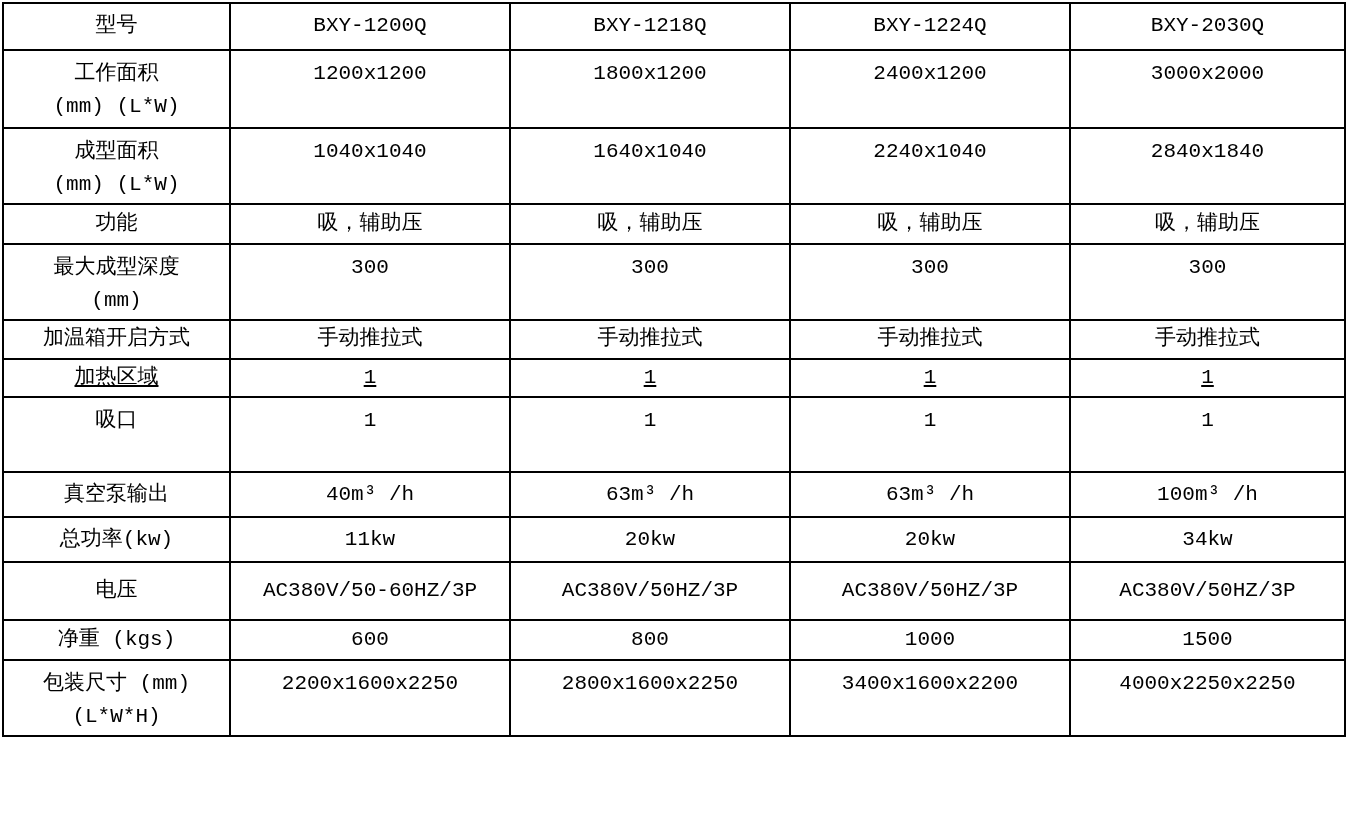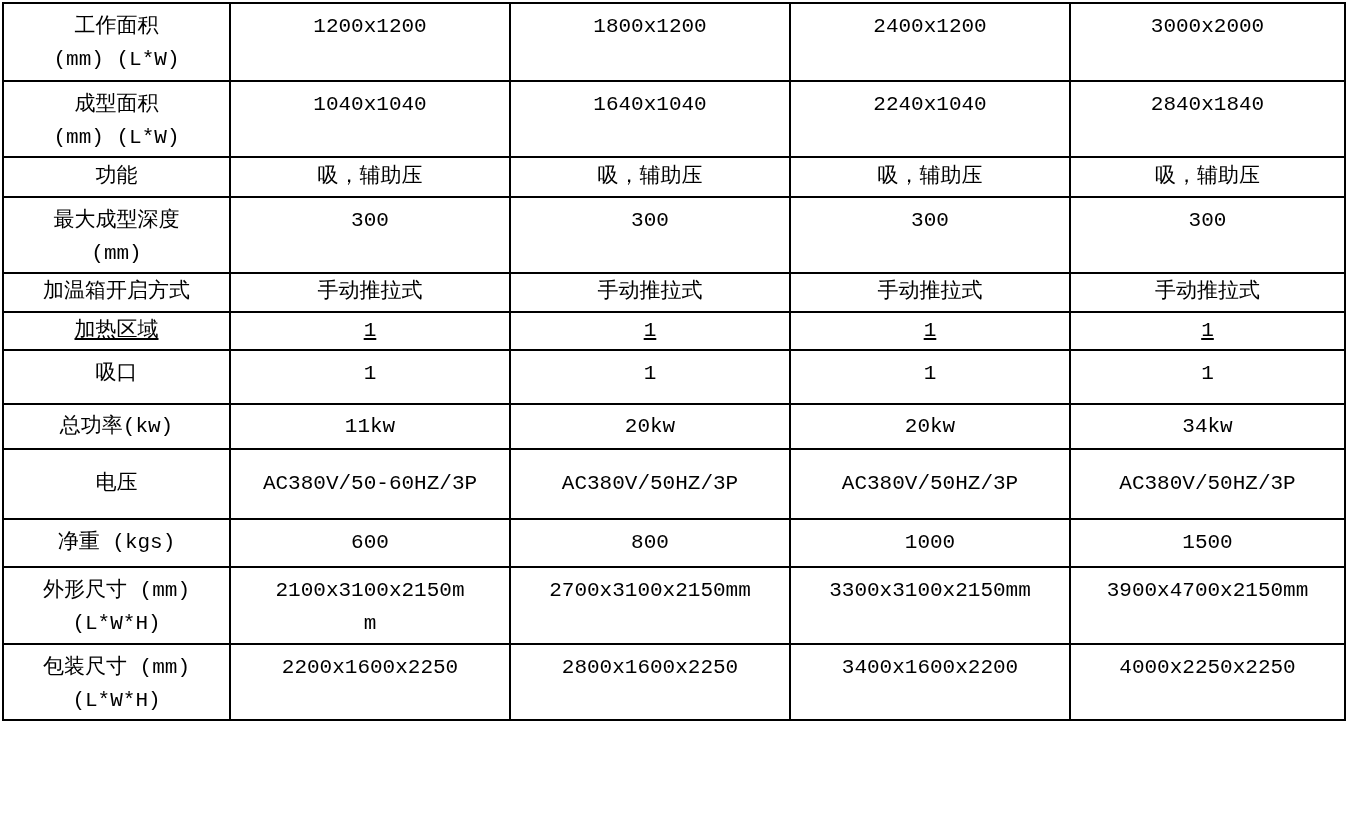--- a/index.html
+++ b/index.html
@@ -50,20 +50,27 @@
 <div class="page">
   <table class="spec">
     <colgroup>
         <col style="width: 227px;">
         <col style="width: 280px;">
         <col style="width: 280px;">
         <col style="width: 280px;">
         <col style="width: 275px;">
       </colgroup>
     <tbody>
+        <tr class="valign-middle" style="height: 47px;">
+          <td class="label-cell">型号</td>
+          <td class="data-cell">BXY-1200Q</td>
+          <td class="data-cell">BXY-1218Q</td>
+          <td class="data-cell">BXY-1224Q</td>
+          <td class="data-cell">BXY-2030Q</td>
+        </tr>
         <tr class="valign-top" style="height: 78px;">
           <td class="label-cell">工作面积
 (mm) (L*W)</td>
           <td class="data-cell">1200x1200</td>
           <td class="data-cell size-lg">1800x1200</td>
           <td class="data-cell size-lg">2400x1200</td>
           <td class="data-cell size-lg">3000x2000</td>
         </tr>
         <tr class="valign-top" style="height: 75px; border-radius: 11px;">
           <td class="label-cell">成型面积
@@ -95,56 +102,54 @@
           <td class="data-cell">手动推拉式</td>
           <td class="data-cell">手动推拉式</td>
         </tr>
         <tr class="valign-middle" style="height: 36px; text-decoration: underline;">
           <td class="label-cell">加热区域</td>
           <td class="data-cell">1</td>
           <td class="data-cell">1</td>
           <td class="data-cell">1</td>
           <td class="data-cell">1</td>
         </tr>
-        <tr class="valign-top" style="height: 54px;">
+        <tr class="valign-top" style="height: 75px;">
           <td class="label-cell">吸口</td>
           <td class="data-cell">1</td>
           <td class="data-cell">1</td>
           <td class="data-cell">1</td>
           <td class="data-cell">1</td>
+        </tr>
+        <tr class="valign-middle" style="height: 45px;">
+          <td class="label-cell">真空泵输出</td>
+          <td class="data-cell">40m³ /h</td>
+          <td class="data-cell">63m³ /h</td>
+          <td class="data-cell">63m³ /h</td>
+          <td class="data-cell">100m³ /h</td>
         </tr>
         <tr class="valign-middle" style="height: 45px; margin-left: 36px;">
           <td class="label-cell">总功率(kw)</td>
           <td class="data-cell">11kw</td>
           <td class="data-cell">20kw</td>
           <td class="data-cell">20kw</td>
           <td class="data-cell">34kw</td>
         </tr>
-        <tr class="valign-middle" style="height: 70px;">
+        <tr class="valign-middle" style="height: 58px;">
           <td class="label-cell">电压</td>
           <td class="data-cell size-sm">AC380V/50-60HZ/3P</td>
           <td class="data-cell size-sm">AC380V/50HZ/3P</td>
           <td class="data-cell size-sm">AC380V/50HZ/3P</td>
           <td class="data-cell size-sm">AC380V/50HZ/3P</td>
         </tr>
-        <tr class="valign-middle" style="height: 48px;">
+        <tr class="valign-middle" style="height: 40px;">
           <td class="label-cell">净重 (kgs)</td>
           <td class="data-cell">600</td>
           <td class="data-cell">800</td>
           <td class="data-cell">1000</td>
           <td class="data-cell">1500</td>
-        </tr>
-        <tr class="valign-top" style="height: 77px;">
-          <td class="label-cell">外形尺寸 (mm)
-(L*W*H)</td>
-          <td class="data-cell size-lg">2100x3100x2150m
-m</td>
-          <td class="data-cell size-lg">2700x3100x2150mm</td>
-          <td class="data-cell size-lg">3300x3100x2150mm</td>
-          <td class="data-cell size-lg">3900x4700x2150mm</td>
         </tr>
         <tr class="valign-top" style="height: 71px;">
           <td class="label-cell">包装尺寸 (mm)
 (L*W*H)</td>
           <td class="data-cell size-lg">2200x1600x2250</td>
           <td class="data-cell size-lg">2800x1600x2250</td>
           <td class="data-cell size-lg">3400x1600x2200</td>
           <td class="data-cell size-lg">4000x2250x2250</td>
         </tr>
       </tbody>

